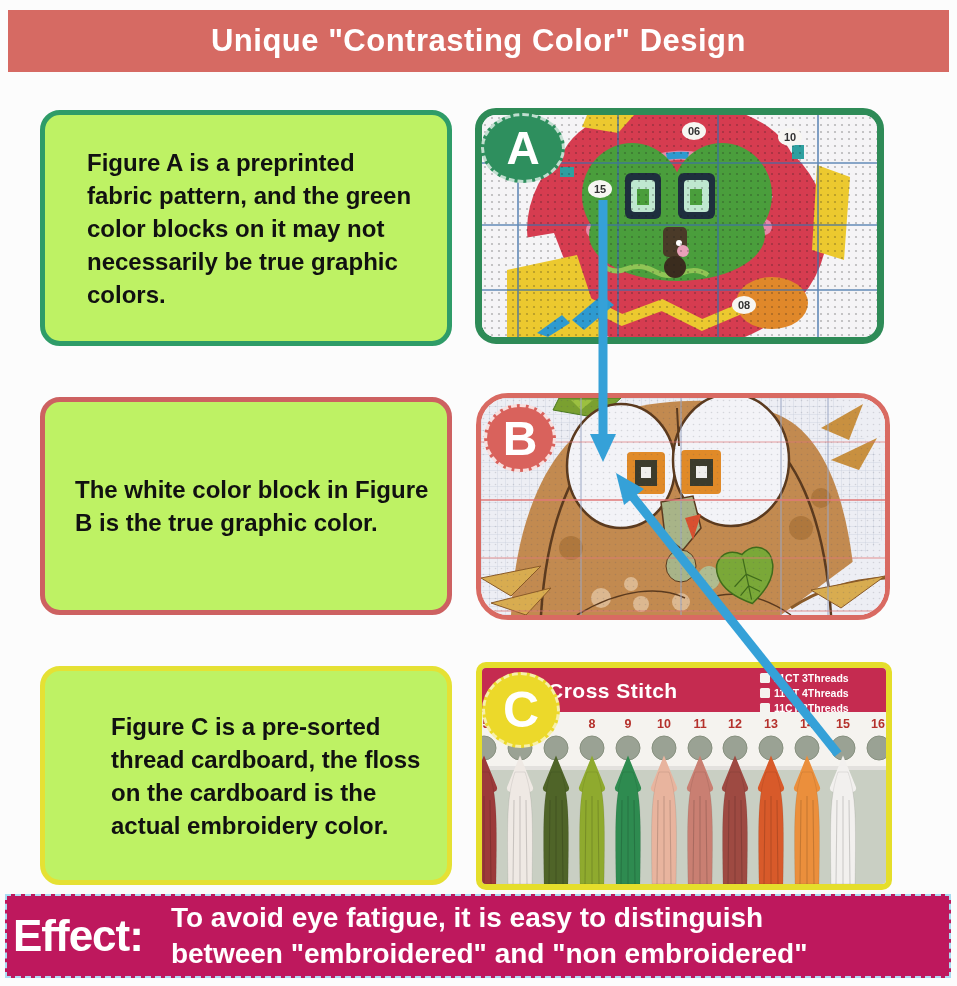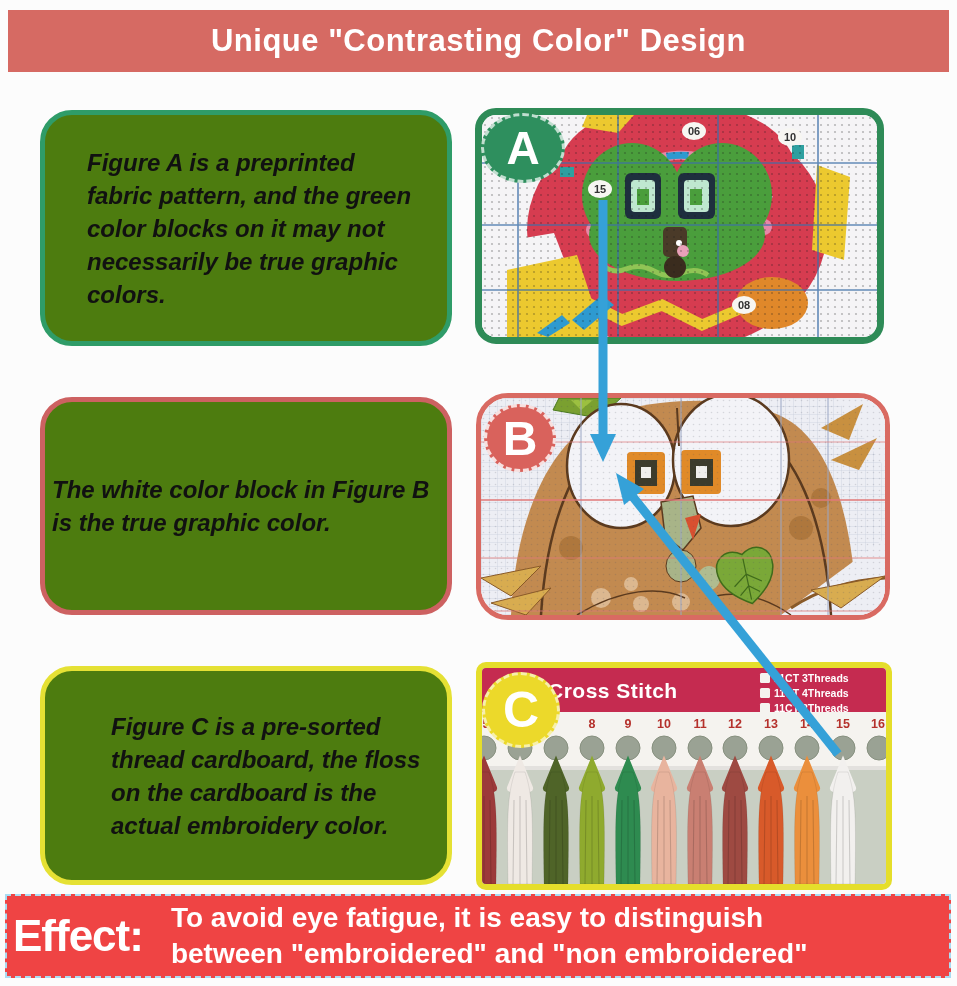--- a/index.html
+++ b/index.html
@@ -3,48 +3,48 @@
 <meta charset="utf-8">
 <style>
   html,body { margin:0; padding:0; background:#fff; }
   .canvas { position:relative; width:957px; height:986px; background:#fcfcfc;
             font-family:"Liberation Sans", sans-serif; overflow:hidden; }
 
   .header { position:absolute; left:8px; top:10px; width:941px; height:62px;
             background:#d66a63; display:flex; align-items:center; justify-content:center; }
   .header span { color:#fff; font-size:31px; font-weight:bold; letter-spacing:.5px; }
 
-  .note { position:absolute; left:40px; width:412px; background:#4d7c0f; border-radius:32px;
-          display:flex; align-items:center; box-sizing:border-box;font-style:italic; }
+  .note { position:absolute; left:40px; width:412px; background:#bef264; border-radius:20px;
+          display:flex; align-items:center; box-sizing:border-box; }
   .note p { margin:0; font-size:24px; font-weight:bold; color:#111; line-height:33px; }
   .note-a { top:110px; height:236px; border:5px solid #2f9c68; }
   .note-a p { margin-left:42px; width:334px; }
   .note-b { top:397px; height:218px; border:5px solid #cd6161; }
-  .note-b p { margin-left:7px; width:406px; }
+  .note-b p { margin-left:30px; width:406px; }
   .note-c { top:666px; height:219px; border:5px solid #e5e134; }
   .note-c p { margin-left:66px; width:354px; }
 
   .fig { position:absolute; box-sizing:border-box; overflow:hidden; z-index:10; background:#fff; }
   .fig svg { display:block; width:100%; height:100%; }
   .fig-a { left:475px; top:108px; width:409px; height:236px; border:7px solid #2e8b57; border-radius:21px; }
   .fig-b { left:476px; top:393px; width:414px; height:227px; border:5px solid #d96a62; border-radius:32px; }
   .fig-c { left:476px; top:662px; width:416px; height:228px; border:6px solid #e5de2b; border-radius:10px; }
 
   .badge { position:absolute; z-index:20; display:flex; align-items:center; justify-content:center;
            color:#fff; font-weight:bold; border-radius:50%; box-sizing:border-box; }
   .badge-a { left:481px; top:113px; width:84px; height:70px; background:#2e8f5e;
              border:3px dashed rgba(255,255,255,.7); font-size:46px; }
   .badge-b { left:484px; top:404px; width:72px; height:68px; background:#d9625c;
              border:3px dashed rgba(255,255,255,.8); font-size:48px; }
   .badge-c { left:482px; top:672px; width:78px; height:76px; background:#ecd92a;
              border:3px dashed rgba(255,255,255,.6); font-size:50px; }
 
   .arrows { position:absolute; left:0; top:0; width:957px; height:986px; z-index:30; pointer-events:none; }
 
-  .effect { position:absolute; left:5px; top:894px; width:946px; height:84px; background:#ef4444;
+  .effect { position:absolute; left:5px; top:894px; width:946px; height:84px; background:#be185d;
             border:2px dashed #aadcf2; box-sizing:border-box; display:flex; align-items:center; z-index:5; }
   .effect-label { color:#fff; font-size:44px; font-weight:bold; margin-left:6px; letter-spacing:-1px; white-space:nowrap; }
   .effect-lines { color:#fff; font-size:28px; font-weight:bold; line-height:36px; margin-left:28px; }
 
   svg text { font-family:"Liberation Sans", sans-serif; }
 </style>
 </head>
 <body>
 
 <div class="canvas">

